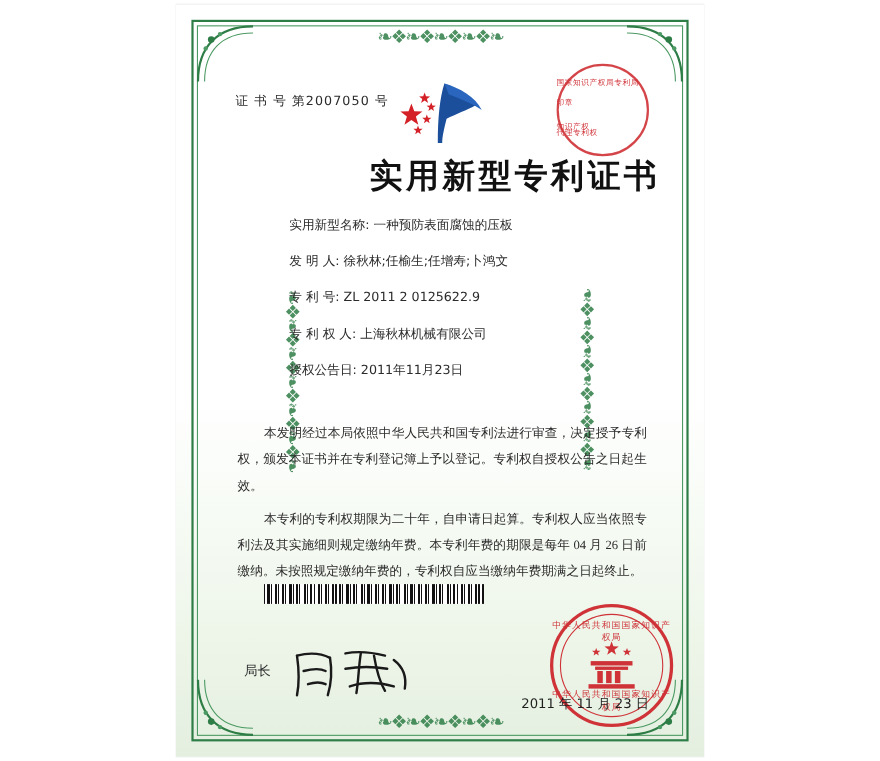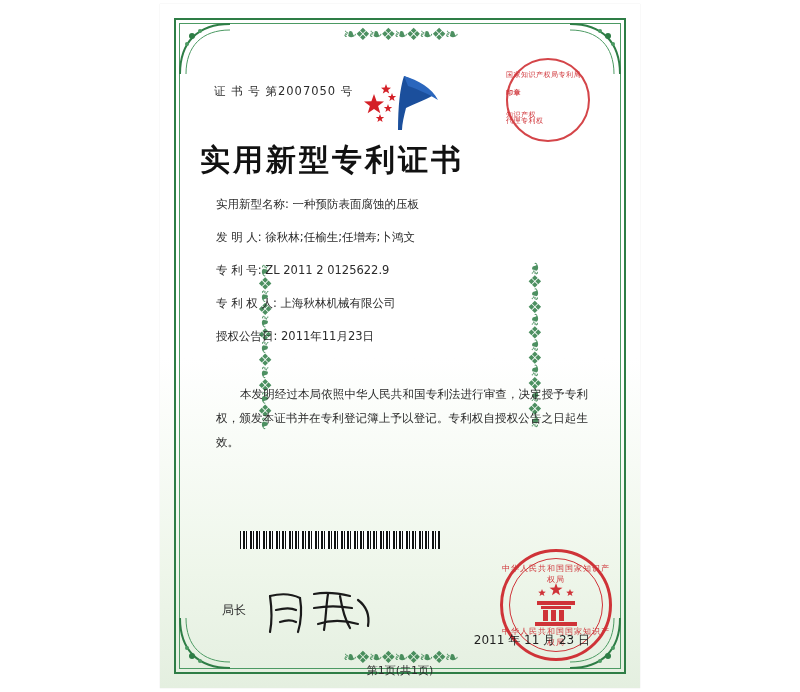--- a/index.html
+++ b/index.html
@@ -132,48 +132,49 @@
     position: absolute;
     left: 0; right: 0;
     text-align: left;
     color: #d0353a;
     font-size: 7px;
     line-height: 10px;
     letter-spacing: .5px;
     font-family: "DejaVu Sans", sans-serif;
   }
   .seal-top .t1 { top: 12px; }
-  .seal-top .t2 { top: 30px; font-weight: bold; }
+  .seal-top .t2 { top: 30px; }
   .seal-top .t3 { top: 42px; margin-top: 16px; }
   .seal-top .t4 { top: 52px; }
 
   .title {
     position: absolute;
     left: 0; right: 0;
     top: 96px;
-    text-align: left;
+    text-align: right;
     font-size: 30px;
     font-weight: bold;
     letter-spacing: 3px;
     color: #111;
     font-family: "DejaVu Sans", "Liberation Sans", sans-serif;
   }
   .fields {
     position: absolute;
     left: 16px;
     right: 10px;
     top: 152px;
     font-size: 11.5px;
     color: #2b2b2b;
     font-family: "DejaVu Sans", sans-serif;
   }
   .field {
     margin-bottom: 17px;
     line-height: 16px;
     white-space: nowrap;
+    margin-left: 47px;
   }
   .field .lbl { letter-spacing: 0px; }
   .paras {
     position: absolute;
     left: 16px;
     right: 12px;
     top: 338px;
     font-size: 11.5px;
     line-height: 24px;
     color: #2b2b2b;
@@ -361,20 +362,21 @@
           <span class="val">上海秋林机械有限公司</span>
         </div>
         <div class="field">
           <span class="lbl">授权公告日:</span>
           <span class="val">2011年11月23日</span>
         </div>
       </div>
 
       <div class="paras">
         <p>本发明经过本局依照中华人民共和国专利法进行审查，决定授予专利权，颁发本证书并在专利登记簿上予以登记。专利权自授权公告之日起生效。</p>
+        <p>本专利的专利权期限为二十年，自申请日起算。专利权人应当依照专利法及其实施细则规定缴纳年费。本专利年费的期限是每年 04 月 26 日前缴纳。未按照规定缴纳年费的，专利权自应当缴纳年费期满之日起终止。</p>
       </div>
 
       <div class="barcode"></div>
 
       <div class="seal-big">
         <div class="ring1"></div>
         <div class="ring2"></div>
         <div class="arc arc-top">中华人民共和国国家知识产权局</div>
         <div class="arc arc-bot">中华人民共和国国家知识产权局</div>
         <div class="center">
@@ -409,16 +411,15 @@
             <path d="M52 24 C64 22 78 22 90 24"></path>
             <path d="M78 12 C80 24 82 34 88 44"></path>
             <path d="M56 40 C68 36 82 36 96 40"></path>
             <path d="M96 16 C104 22 108 30 106 42"></path>
           </g>
         </svg>
       </div>
 
       <div class="date-bottom">2011 年 11 月 23 日</div>
 
-      <div class="page-no">第1页(共1页)</div>
     </div>
   </div>
 </div>
 
 </body></html>

